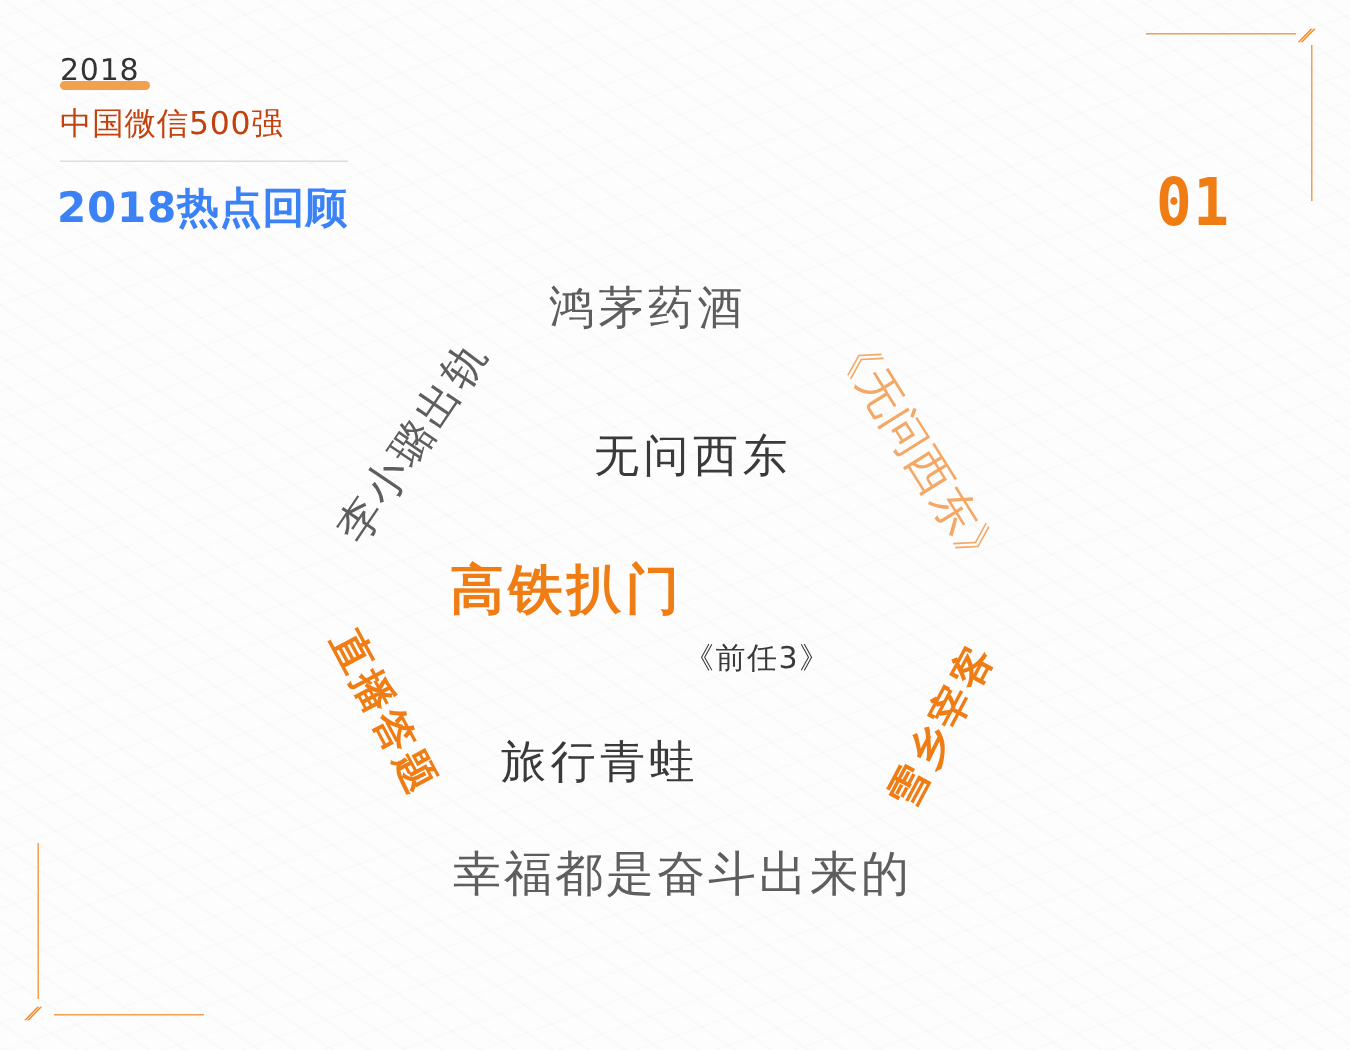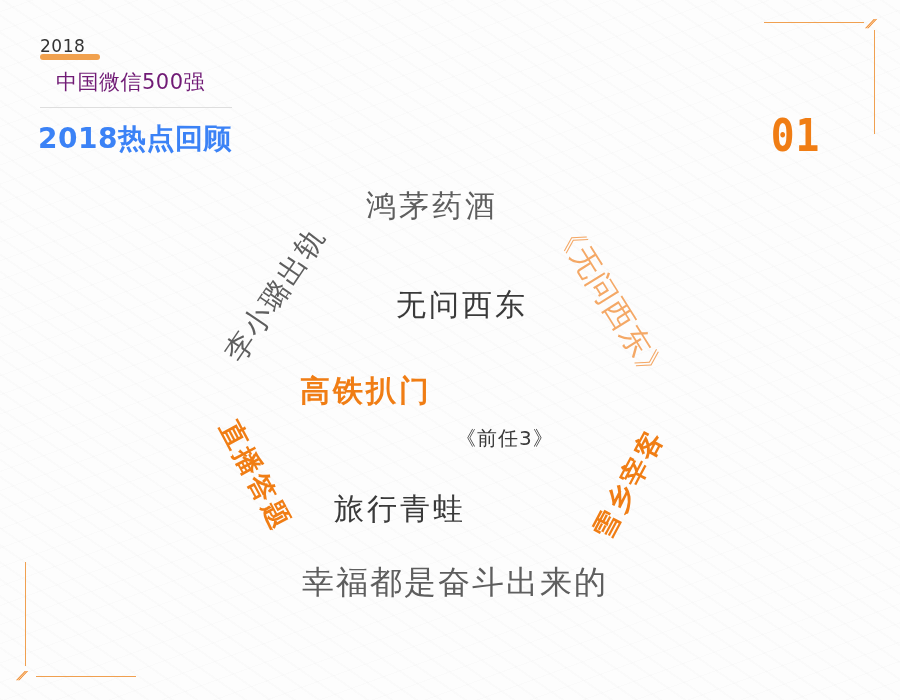--- a/index.html
+++ b/index.html
@@ -9,30 +9,30 @@
       font-family: "DejaVu Sans", "Liberation Sans", sans-serif;
     }
     .bg-texture {
       position: absolute; inset: 0;
       background:
         repeating-linear-gradient(35deg, rgba(0,0,0,0.012) 0 2px, transparent 2px 14px),
         repeating-linear-gradient(-20deg, rgba(0,0,0,0.010) 0 1px, transparent 1px 18px);
     }
     .year-label {
       position: absolute; left: 40px; top: 34px;
-      font-size: 17px; color: #333; line-height: 24px; letter-spacing: 0.5px;
+      font-size: 20px; color: #333; line-height: 24px; letter-spacing: 0.5px;
     }
     .year-underline {
       position: absolute; left: 40px; top: 54px; width: 60px; height: 6px;
       background: #f0973b; border-radius: 3px; opacity: 0.9; z-index: -0;
     }
     .year-text { position: relative; z-index: 1; }
     .subtitle {
       position: absolute; left: 40px; top: 68px;
-      font-size: 21px; color: #701a75; letter-spacing: 0.5px; margin-left: 16px;
+      font-size: 21px; color: #c2410c; letter-spacing: 0.5px;
     }
     .divider {
       position: absolute; left: 40px; top: 107px; width: 192px; height: 1px;
       background: #dedede;
     }
     .page-title {
       position: absolute; left: 38px; top: 120px;
       font-size: 28px; color: #3b82f6; letter-spacing: 0.5px; font-weight: 700;
     }
     .frame-line { position: absolute; background: #f0a050; }
@@ -78,21 +78,21 @@
 <div class="frame-line" style="left:36px; top:676px; width:100px; height:1px;"></div>
 
 <div class="word w-gray" style="left:366px; top:191px; font-size:30px; letter-spacing:3px;text-align:center;">鸿茅药酒</div>
 
 <div class="word w-gray" style="left:198px; top:280px; font-size:29px; letter-spacing:2px; transform: rotate(-56deg);">李小璐出轨</div>
 
 <div class="word w-lightorange" style="left:518px; top:287px; font-size:30px; letter-spacing:1px; transform: rotate(58deg);">《无问西东》</div>
 
 <div class="word w-dark" style="left:396px; top:290px; font-size:30px; letter-spacing:3px;">无问西东</div>
 
-<div class="word w-orange" style="left:300px; top:376px; font-size:30px; letter-spacing:3px; font-weight:bold;">高铁扒门</div>
+<div class="word w-orange" style="left:300px; top:376px; font-size:36px; letter-spacing:3px; font-weight:bold;">高铁扒门</div>
 
 <div class="word w-dark" style="left:456px; top:428px; font-size:20px; letter-spacing:1px;">《前任3》</div>
 
 <div class="word w-orange" style="left:196px; top:462px; font-size:27px; letter-spacing:3px; font-weight:bold; transform: rotate(62deg);">直播答题</div>
 
 <div class="word w-orange" style="left:568px; top:470px; font-size:27px; letter-spacing:3px; font-weight:bold; transform: rotate(-62deg);">雪乡宰客</div>
 
 <div class="word w-dark" style="left:334px; top:494px; font-size:30px; letter-spacing:3px;text-align:center;">旅行青蛙</div>
 
 <div class="word w-gray" style="left:302px; top:566px; font-size:32px; letter-spacing:2px;">幸福都是奋斗出来的</div>

